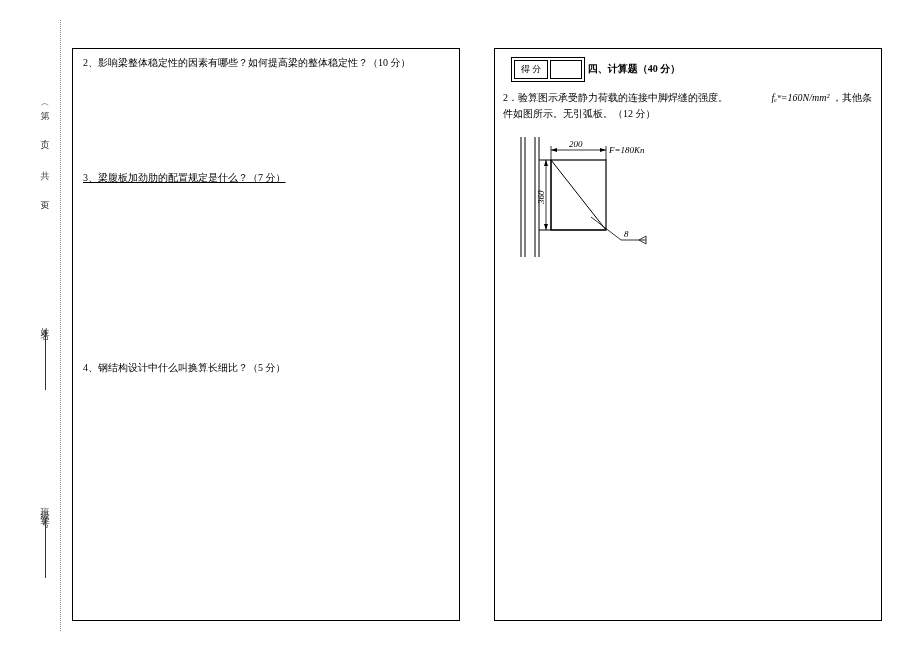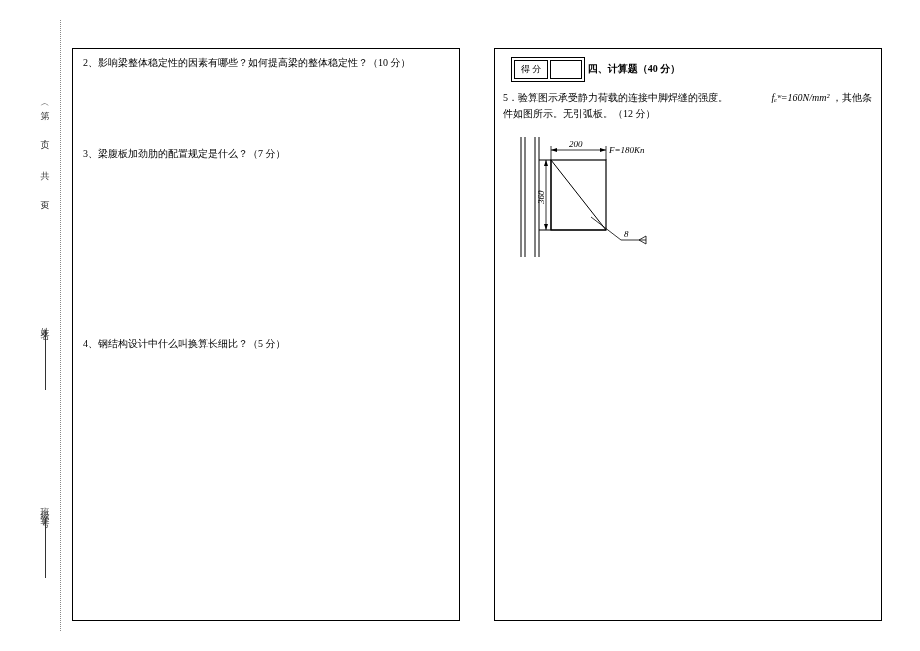--- a/index.html
+++ b/index.html
@@ -71,21 +71,22 @@
     .question {
       font-size: 10px;
       color: #000;
       margin: 8px 10px 0 10px;
       line-height: 1.5;
     }
     .question.q2 {
       margin-top: 6px;
     }
     .question.q3 {
-      margin-top: 76px;
+      margin-top: 100px;
+      text-decoration: underline;
     }
     .question.q4 {
       margin-top: 175px;
     }
     .score-box {
       display: inline-block;
       border: 1px solid #000;
       margin: 4px 0 4px 8px;
       vertical-align: middle;
     }
@@ -143,21 +144,21 @@
     <table class="score-box">
       <tbody>
           <tr>
         <td>得 分</td>
         <td>　　</td>
       </tr>
     </tbody></table>
     <span class="section-header">四、计算题（40 分）</span>
   </div>
   <div class="calc-q">
-    <span>5．验算图示承受静力荷载的连接中脚焊缝的强度。</span>
+    <span>2．验算图示承受静力荷载的连接中脚焊缝的强度。</span>
     <span class="formula">
       <i>fₑʷ</i><span>=160N/mm²</span>
     </span><span>，其他条件如图所示。无引弧板。（12 分）</span>
   </div>
   <div class="diagram">
     <svg width="160" height="130" viewBox="0 0 160 130">
 
       <line x1="10" y1="5" x2="10" y2="125" stroke="#000" stroke-width="1"></line>
       <line x1="14" y1="5" x2="14" y2="125" stroke="#000" stroke-width="1"></line>
       <line x1="24" y1="5" x2="24" y2="125" stroke="#000" stroke-width="1"></line>

